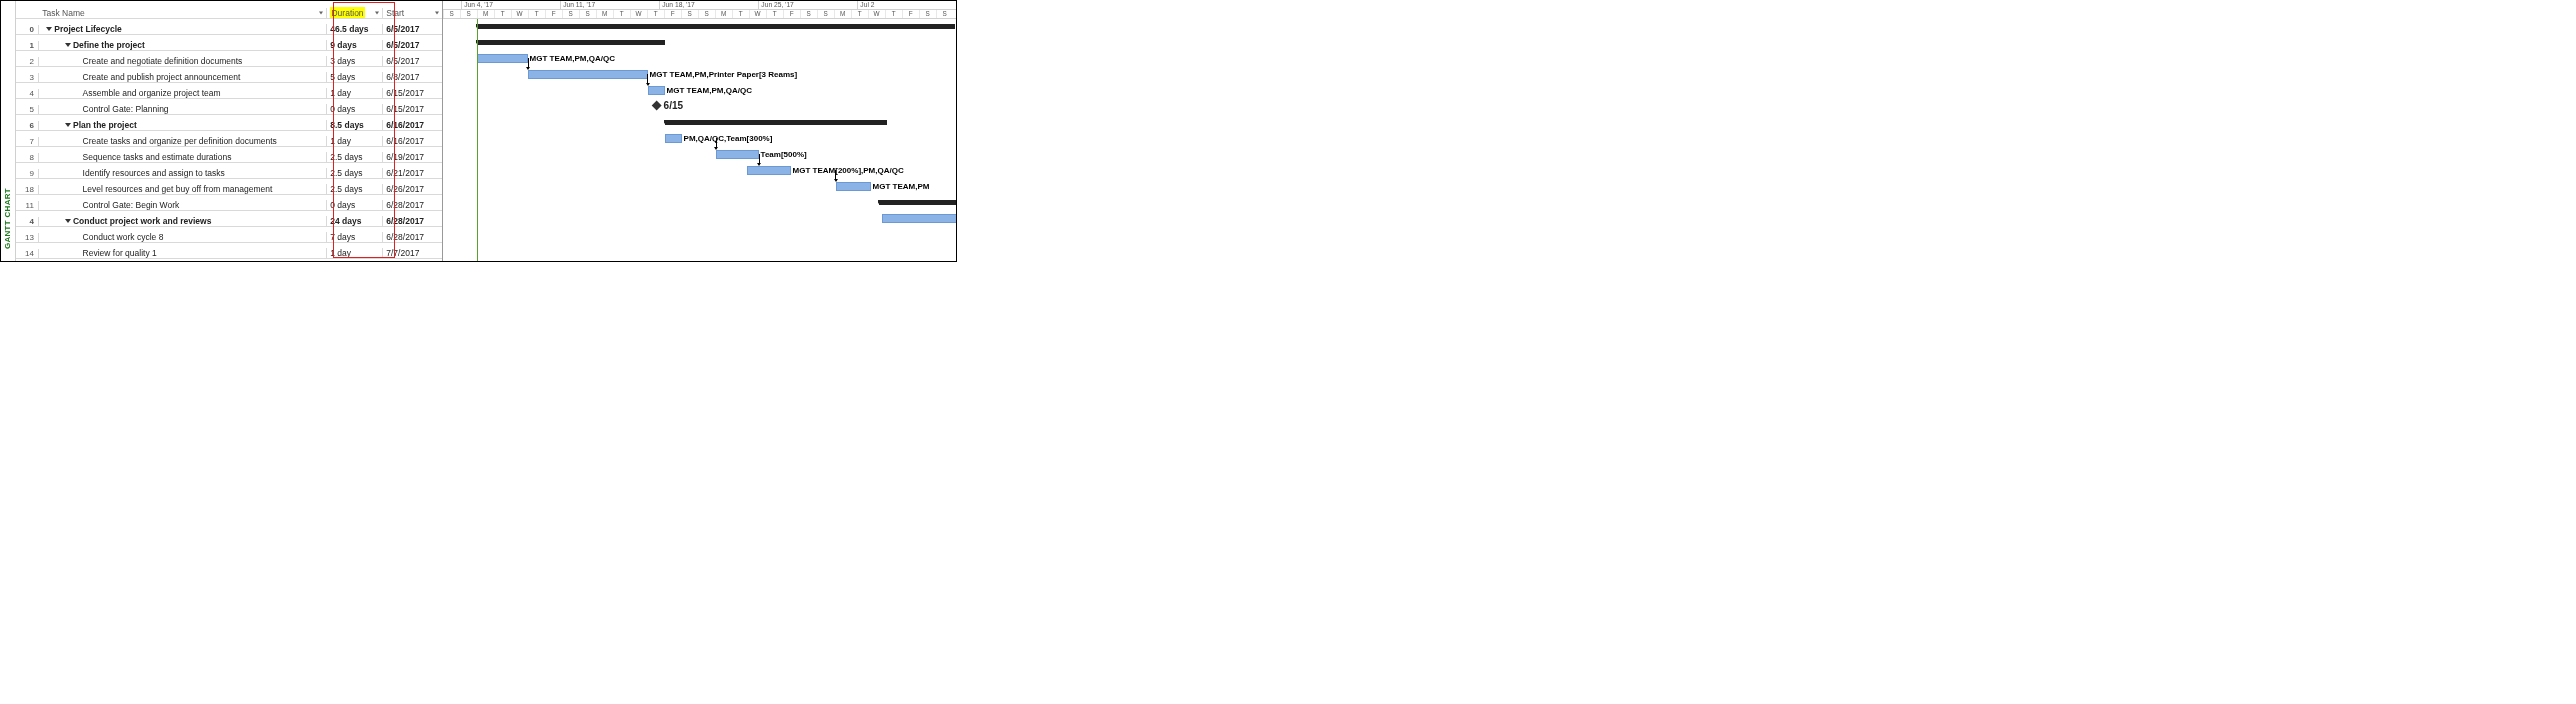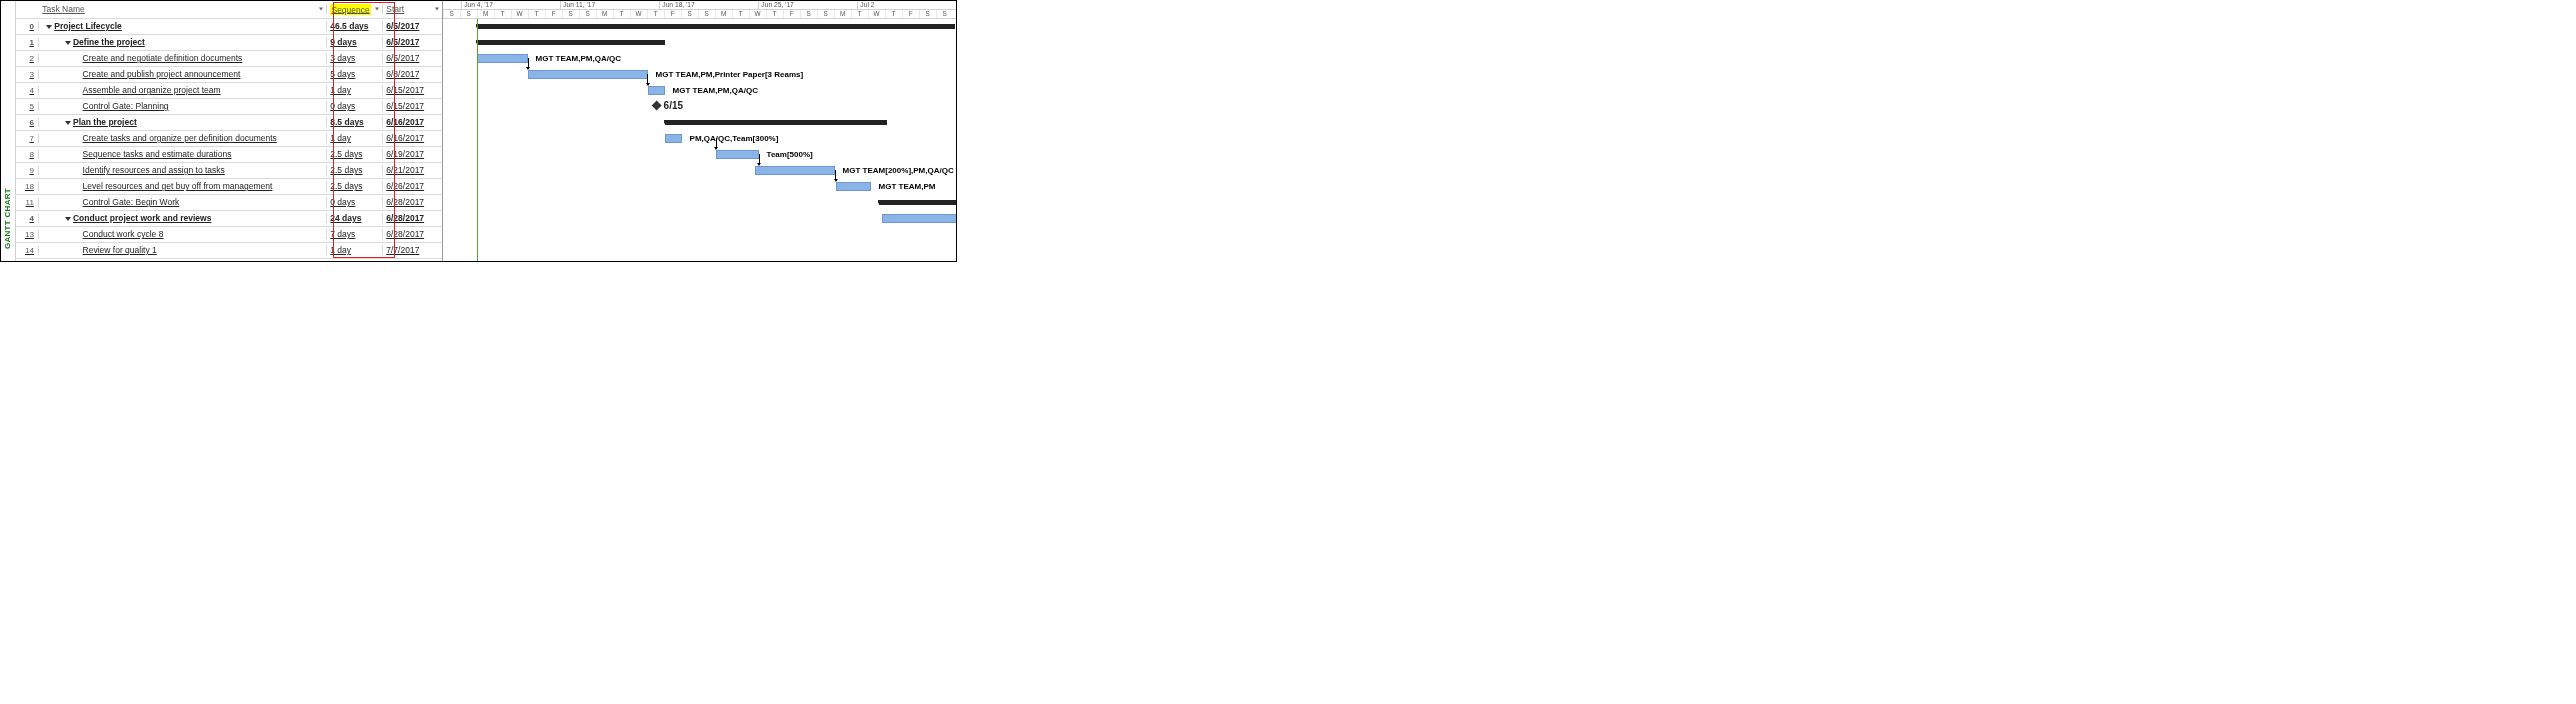--- a/index.html
+++ b/index.html
@@ -37,25 +37,24 @@
   }
   .grid {
     width: 427px;
     border-right: 1.2px solid #999;
     display: flex;
     flex-direction: column;
     position: relative;
   }
   .ghead, .grow {
     display: flex;
-    align-items: center;
+    align-items: flex-end;
     border-bottom: 0.6px solid #d9d9d9;
     height: 16px;
     flex: 0 0 16px;
-    text-decoration: underline;
   }
   .ghead { height: 17.7px; flex: 0 0 17.7px; color: #555; }
   .c-row { width: 23px; text-align: right; padding-right: 3.7px; color: #555; border-right: 0.6px solid #d9d9d9; font-size: 8px;}
   .ghead .c-row { background: #f5f5f5; }
   .c-name { flex: 1; padding-left: 3.7px; border-right: 0.6px solid #d9d9d9; position: relative; }
   .c-dur  { width: 56px; padding-left: 3.7px; border-right: 0.6px solid #d9d9d9; position: relative; }
   .c-start{ width: 59px; padding-left: 3.7px; position: relative; }
   .ghead .c-name, .ghead .c-dur, .ghead .c-start { font-weight: 400; }
   .dd {
     position: absolute; right: 2.4px; top: 50%; transform: translateY(-50%);
@@ -126,21 +125,21 @@
   .bar {
     position: absolute;
     height: 8.5px;
     top: 3.7px;
     background: #8cb3e6;
     border: 0.6px solid #6a99d6;
   }
   .bar-label {
     position: absolute;
     left: 100%;
-    margin-left: 9px;
+    margin-left: 3px;
     top: -1.2px;
     white-space: nowrap;
     font-weight: 700;
     font-size: 8px;
     color: #000;
   }
   .milestone {
     position: absolute;
     top: 3.7px;
     width: 7.3px; height: 7.3px;
@@ -196,21 +195,21 @@
   </div>
 
   <div class="grid">
     <div class="ghead">
       <div class="c-row"></div>
       <div class="c-name">
         <span>Task Name</span>
         <span class="dd"></span>
       </div>
       <div class="c-dur">
-        <span class="lbl">Sequence</span>
+        <span class="lbl">Duration</span>
         <span class="dd"></span>
       </div>
       <div class="c-start">
         <span>Start</span>
         <span class="dd"></span>
       </div>
     </div>
     <div id="grid-rows">
         <div class="grow bold">
           <div class="c-row">0</div>
@@ -392,21 +391,21 @@
         <div class="g-row">
           <div class="bar" style="left: 273px; width: 43px;">
             <div class="bar-label">Team[500%]</div>
           </div>
           <div class="link-arrow">
             <div class="v" style="left:273px;top:-8.5px;height:9.8px"></div>
             <div class="head" style="left:271px;top:0.6px"></div>
           </div>
         </div>
         <div class="g-row">
-          <div class="bar" style="left: 312px; width: 80px; padding-left: 20px;">
+          <div class="bar" style="left: 304px; width: 44px; padding-left: 20px;">
             <div class="bar-label">MGT TEAM[200%],PM,QA/QC</div>
           </div>
           <div class="link-arrow">
             <div class="v" style="left:316px;top:-8.5px;height:9.8px"></div>
             <div class="head" style="left:314px;top:0.6px"></div>
           </div>
         </div>
         <div class="g-row">
           <div class="bar" style="left: 393px; width: 35px;">
             <div class="bar-label">MGT TEAM,PM</div>

